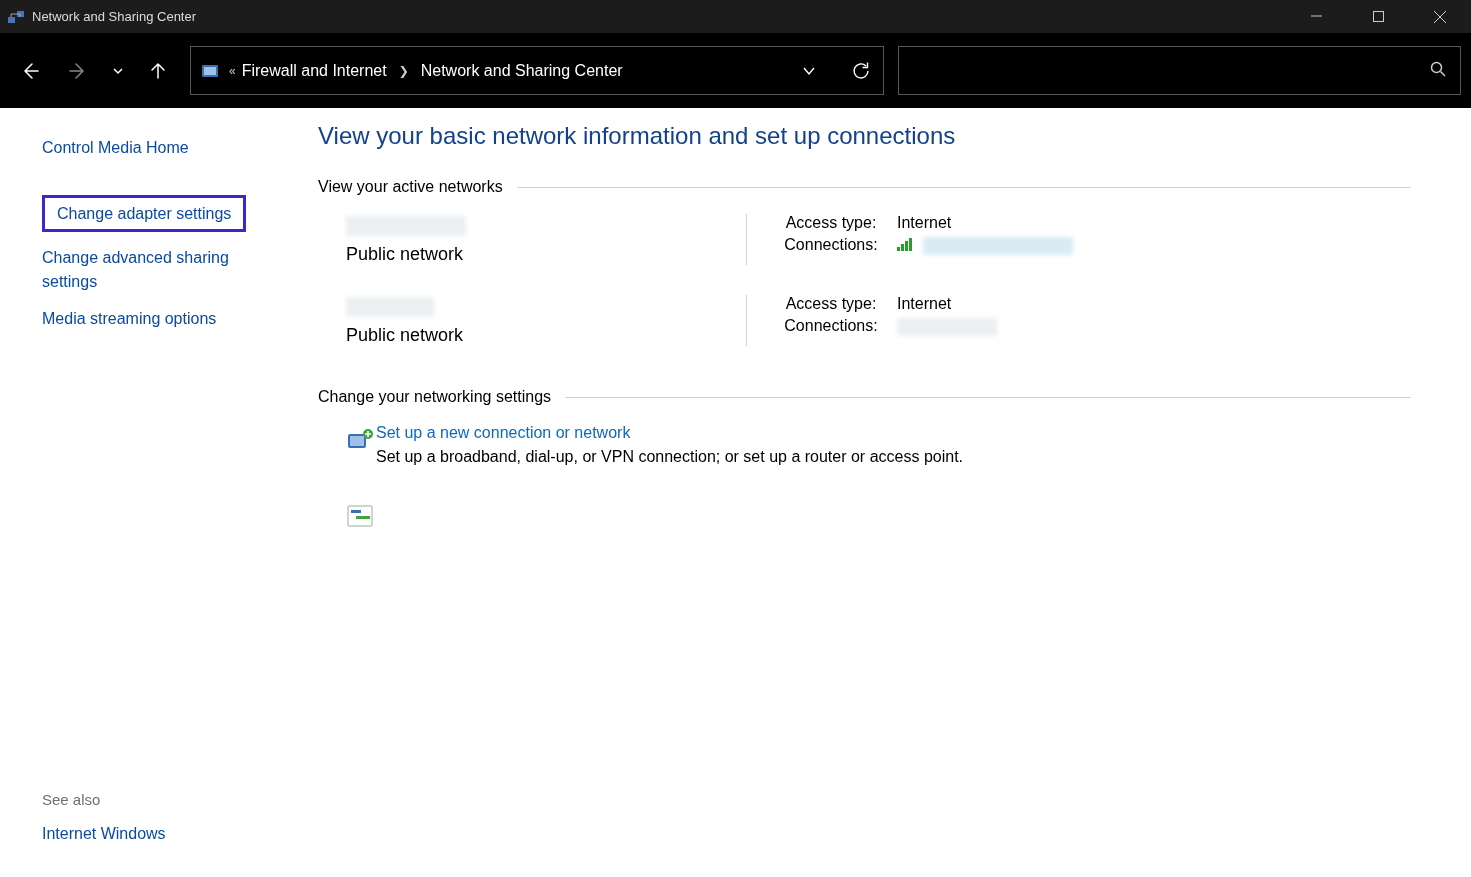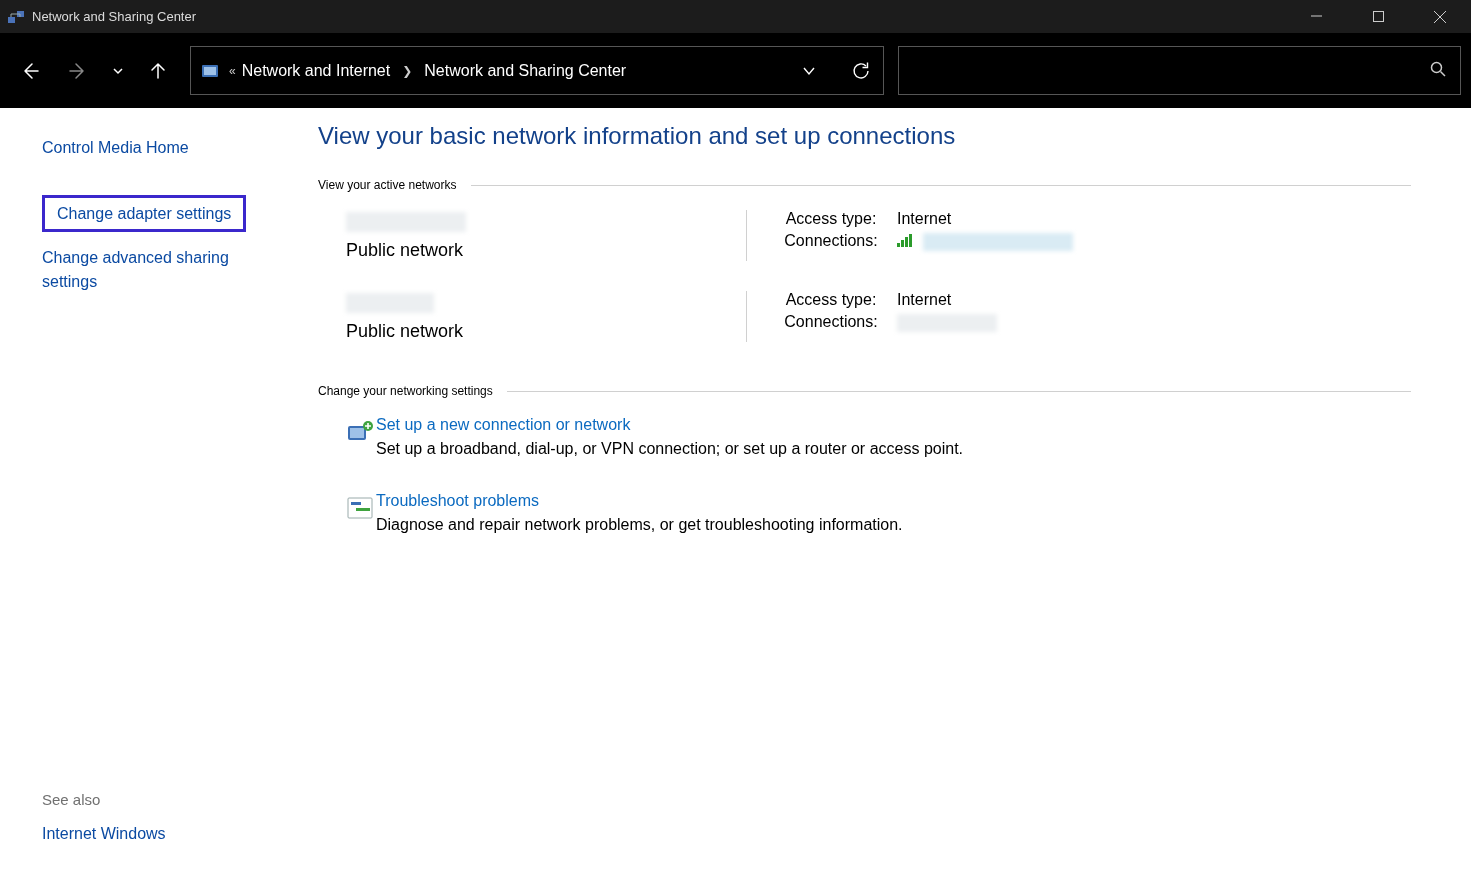--- a/index.html
+++ b/index.html
@@ -123,21 +123,21 @@
     padding: 14px 60px 0 18px;
   }
   .page-title {
     color:#13418a;
     font-size:24px;
     font-weight:400;
     margin-bottom: 28px;
   }
   .section-header {
     display:flex; align-items:center;
-    font-size:12px; color:#000;
+    font-size:16px; color:#000;
     margin-bottom: 18px;
   }
   .section-header .line {
     flex:1; height:1px; background:#d0d0d0; margin-left:14px;
   }
   .networks {
     margin-left: 28px;
     margin-bottom: 42px;
   }
   .network-row {
@@ -253,21 +253,21 @@
   </div>
 
   <div class="addressbar">
     <span class="crumb-icon">
       <svg width="18" height="18" viewBox="0 0 18 18">
         <rect x="1" y="3" width="16" height="12" rx="1" fill="#3b6fb5"></rect>
         <rect x="3" y="5" width="12" height="8" fill="#9ec1e8"></rect>
       </svg>
     </span>
     <span class="laquo">«</span>
-    <span class="crumb">Network and Internet</span>
+    <span class="crumb">Firewall and Internet</span>
     <span class="chev">❯</span>
     <span class="crumb">Network and Sharing Center</span>
     <span class="ab-spacer"></span>
     <div class="ab-btn">
       <svg width="14" height="14" viewBox="0 0 14 14">
           <path d="M2 4 L7 10 L12 4" stroke="#fff" stroke-width="1.4" fill="none"></path>
         </svg>
     </div>
     <div class="ab-btn">
       <svg width="18" height="18" viewBox="0 0 18 18">
@@ -286,20 +286,21 @@
         </svg>
     </span>
   </div>
 </div>
 
 <div class="body">
   <div class="sidebar">
     <a class="home">Control Media Home</a>
     <a class="highlighted">Change adapter settings</a>
     <a>Change advanced sharing settings</a>
+    <a>Media streaming options</a>
     <div class="filler"></div>
     <div class="seealso">See also</div>
     <a>Internet Windows</a>
   </div>
 
   <div class="content">
     <div class="page-title">View your basic network information and set up connections</div>
 
     <div class="section-header">
       <span>View your active networks</span>
@@ -369,21 +370,17 @@
       </div>
 
       <div class="setting-item">
         <div class="setting-icon">
           <svg width="30" height="26" viewBox="0 0 30 26">
             <rect x="2" y="2" width="24" height="20" rx="1" fill="#fff" stroke="#9aa" stroke-width="1"></rect>
             <rect x="5" y="6" width="10" height="3" fill="#3b6fb5"></rect>
             <rect x="10" y="12" width="14" height="3" fill="#3fa33f"></rect>
           </svg>
         </div>
-        <div class="setting-text">
-          <span class="link">Troubleshoot problems</span><br>
-          <span class="desc">Diagnose and repair network problems, or get troubleshooting information.</span>
-        </div>
       </div>
     </div>
 
   </div>
 </div>
 
 </body></html>

